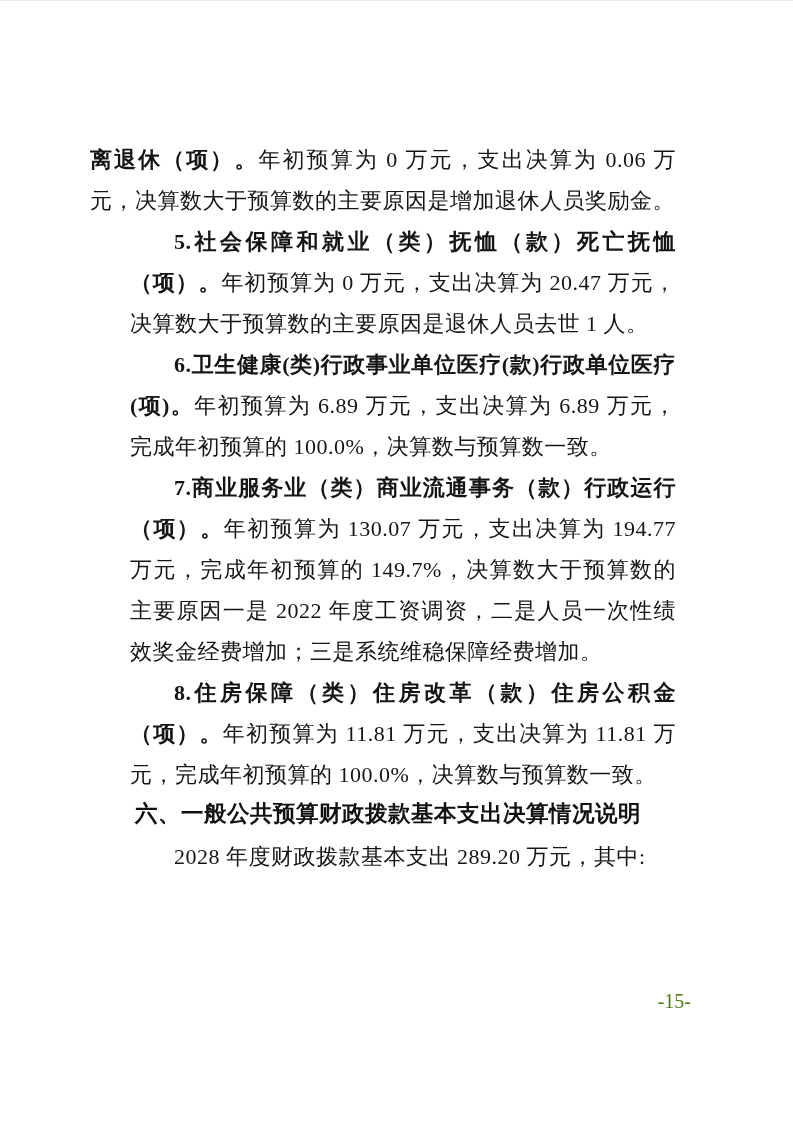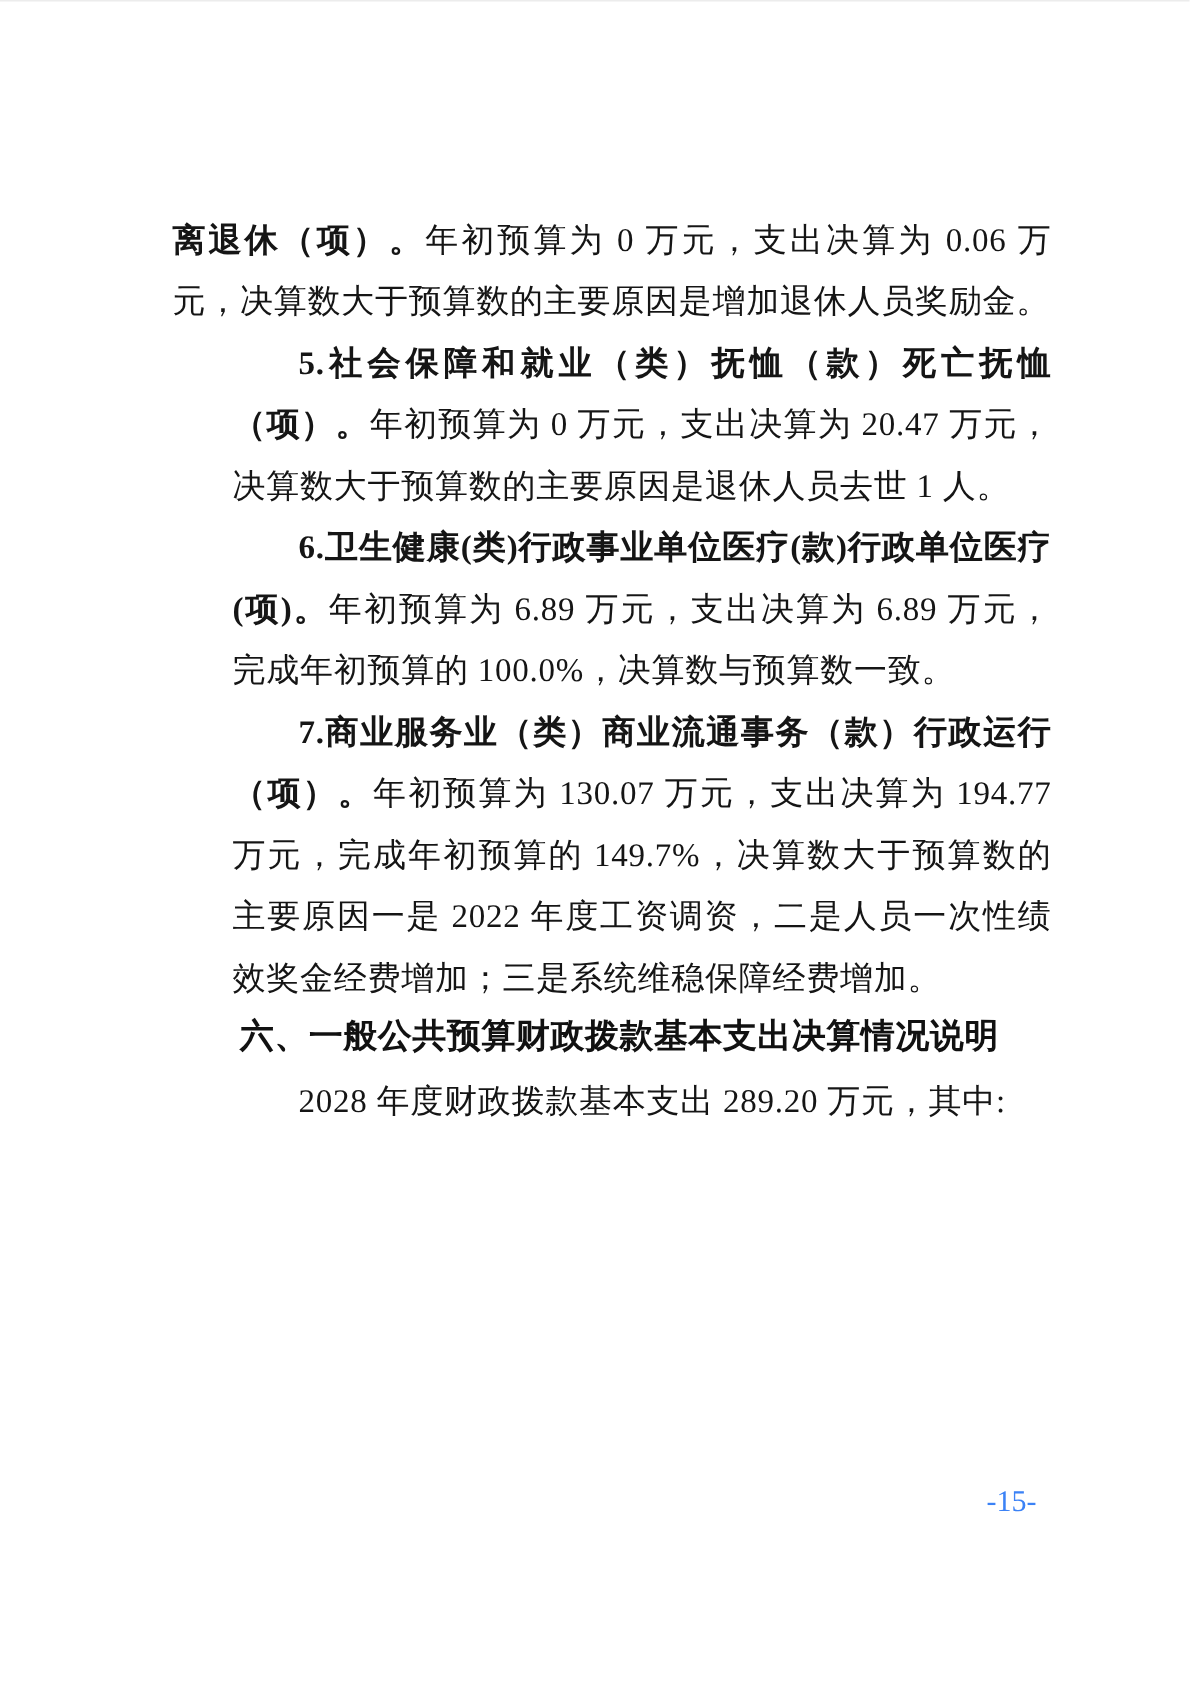--- a/index.html
+++ b/index.html
@@ -12,21 +12,21 @@
     height: 1122px;
     position: relative;
     overflow: hidden;
     border-top: 1px solid #ececec;
     font-family: "Liberation Serif", serif;
     color: #151515;
   }
   .page-content {
     position: absolute;
     top: 138px;
-    left: 115px;
+    left: 90px;
     width: 586px;
   }
   p.para {
     margin: 0;
     font-size: 22px;
     line-height: 41px;
     text-align: justify;
     text-justify: inter-ideograph;
     letter-spacing: 0.5px;
   }
@@ -47,36 +47,37 @@
     letter-spacing: 0.5px;
     color: #111111;
   }
   .page-number {
     position: absolute;
     top: 985px;
     right: 102px;
     font-size: 20px;
     line-height: 30px;
     font-family: "Liberation Serif", serif;
-    color: #3b82f6;
+    color: #4d7c0f;
   }
 </style>
 </head>
 <body>
 
 <div class="page-content">
 
   <p class="para"><span class="lead">离退休（项）。</span><span>年初预算为 0 万元，支出决算为 0.06 万元，决算数大于预算数的主要原因是增加退休人员奖励金。</span></p>
 
   <p class="para indent"><span class="lead">5.社会保障和就业（类）抚恤（款）死亡抚恤（项）。</span><span>年初预算为 0 万元，支出决算为 20.47 万元，决算数大于预算数的主要原因是退休人员去世 1 人。</span></p>
 
   <p class="para indent"><span class="lead">6.卫生健康(类)行政事业单位医疗(款)行政单位医疗(项)。</span><span>年初预算为 6.89 万元，支出决算为 6.89 万元，完成年初预算的 100.0%，决算数与预算数一致。</span></p>
 
   <p class="para indent"><span class="lead">7.商业服务业（类）商业流通事务（款）行政运行（项）。</span><span>年初预算为 130.07 万元，支出决算为 194.77 万元，完成年初预算的 149.7%，决算数大于预算数的主要原因一是 2022 年度工资调资，二是人员一次性绩效奖金经费增加；三是系统维稳保障经费增加。</span></p>
 
+  <p class="para indent"><span class="lead">8.住房保障（类）住房改革（款）住房公积金（项）。</span><span>年初预算为 11.81 万元，支出决算为 11.81 万元，完成年初预算的 100.0%，决算数与预算数一致。</span></p>
 
   <p class="section-heading">六、一般公共预算财政拨款基本支出决算情况说明</p>
 
   <p class="para indent">2028 年度财政拨款基本支出 289.20 万元，其中:</p>
 
 
 </div>
 
 <div class="page-number">-15-</div>
 

